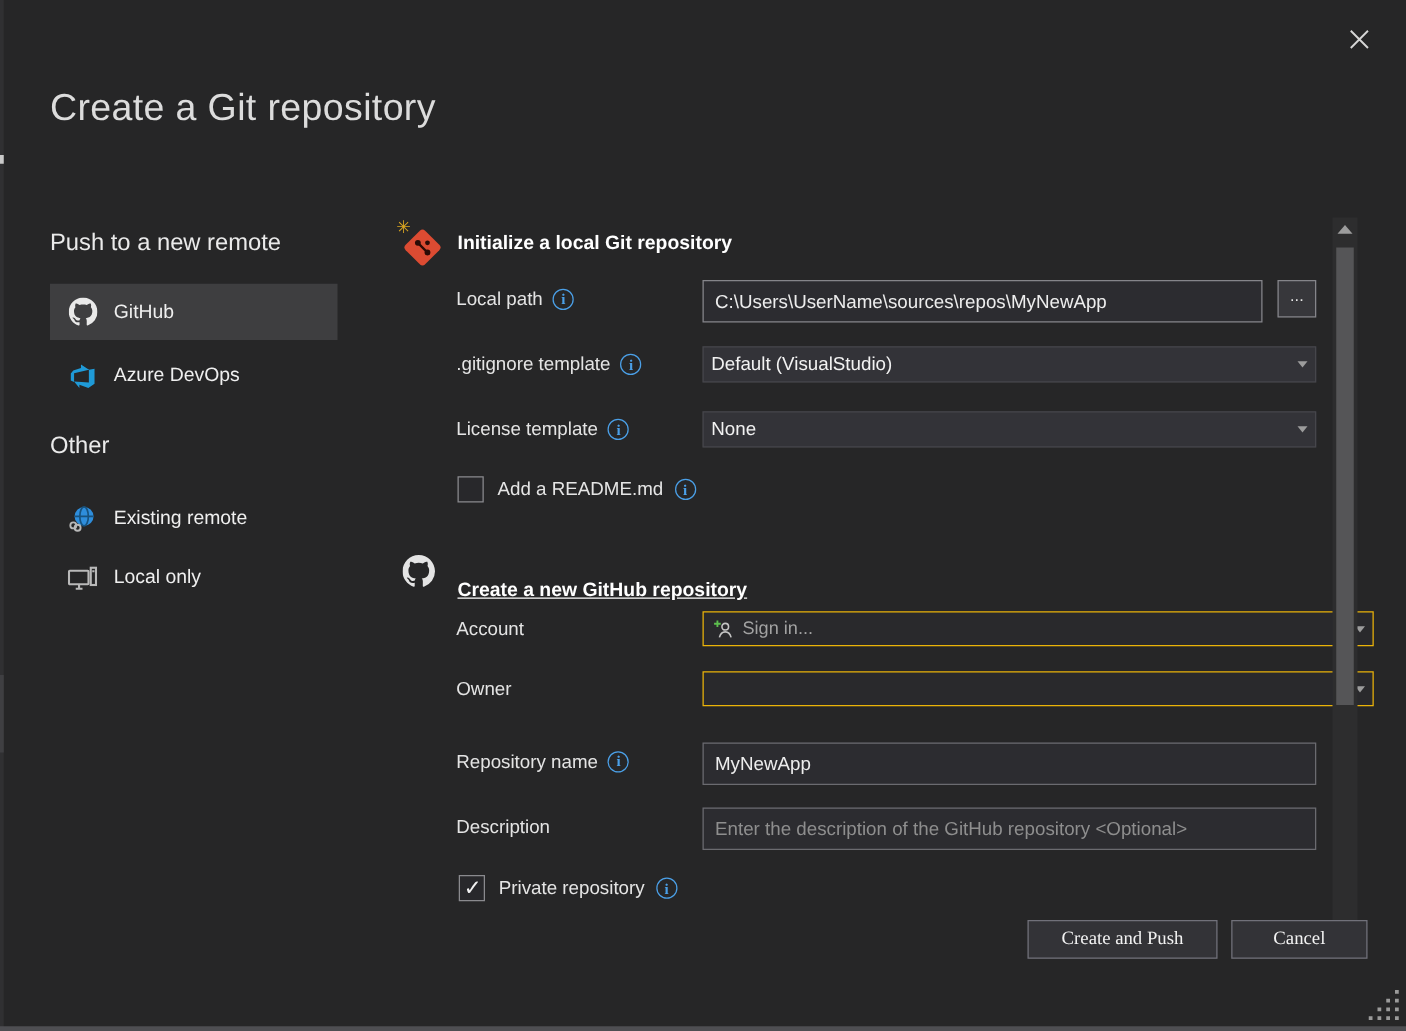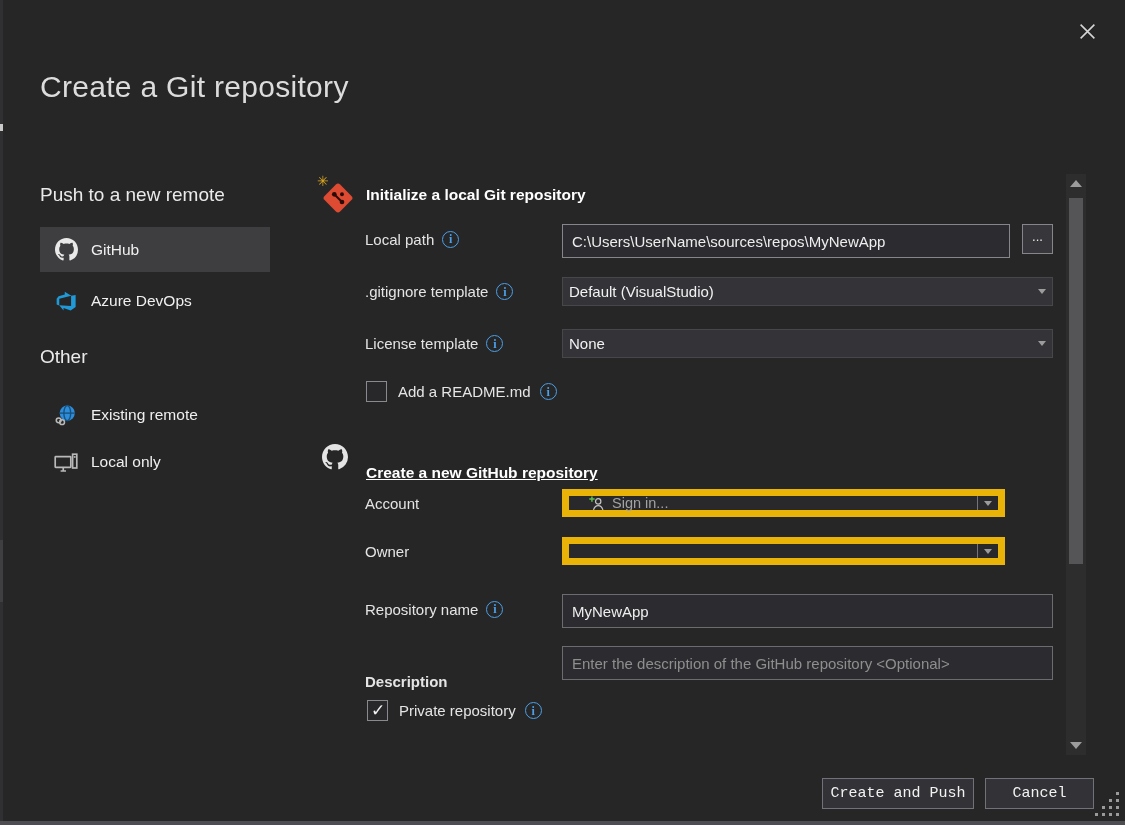--- a/index.html
+++ b/index.html
@@ -90,23 +90,23 @@
     display:flex; align-items:center; padding:0 6px; cursor:pointer;
   }
   .dropdown .value { font-size:15px; color:#f2f2f2; }
   .caret {
     width:0; height:0; margin-left:auto;
     border-left:4.5px solid transparent; border-right:4.5px solid transparent;
     border-top:5px solid #9c9c9c;
   }
 
   .combo {
-    position:absolute; left:562px; width:443px; height:28px;
-    background:#29292c; border:7px solid #eab308;
-    display:flex; align-items:center; gap:7px; padding-left:19px; cursor:pointer;
+    position:absolute; left:562px; width:537px; height:28px;
+    background:#29292c; border:1px solid #eab308;
+    display:flex; align-items:center; gap:7px; padding-left:7px; cursor:pointer;
   }
   .combo .value { font-size:14.5px; color:#a2a2a2; }
   .combo-arrow {
     position:absolute; right:0; top:0; bottom:0; width:21px;
     border-left:1px solid #74747a; display:flex; align-items:center; justify-content:center;
   }
   .combo-arrow .caret { margin:0; }
 
   .checkbox {
     position:absolute; width:21px; height:21px;
@@ -118,39 +118,39 @@
   }
   .check-label { position:absolute; font-size:15px; color:#e5e5e5; display:flex; align-items:center; gap:9px; }
 
   
   .row-localpath .label { top:224px; height:30px; }
   .row-gitignore .label { top:277px; height:29px; }
   .row-license   .label { top:329px; height:29px; }
   .row-account   .label { top:489px; height:28px; }
   .row-owner     .label { top:537px; height:28px; }
   .row-reponame  .label { top:594px; height:30px; }
-  .row-desc      .label { top:666px; height:30px;font-weight:bold; }
+  .row-desc      .label { top:646px; height:30px; }
 
   
   .scrollbar {
     position:absolute; left:1066px; top:174px; width:20px; height:581px;
     background:#2d2d2e;
   }
   .scroll-arrow { position:absolute; left:0; width:20px; height:15px; display:flex; align-items:center; justify-content:center; cursor:pointer; }
   .scroll-arrow.up { top:2px; }
   .scroll-arrow.down { bottom:2px; }
   .tri-up   { width:0; height:0; border-left:6px solid transparent; border-right:6px solid transparent; border-bottom:7px solid #9c9c9c; }
   .tri-down { width:0; height:0; border-left:6px solid transparent; border-right:6px solid transparent; border-top:7px solid #9c9c9c; }
   .scroll-thumb { position:absolute; left:3px; top:24px; width:14px; height:366px; background:#555557; cursor:grab; }
 
   
   .footer-btn {
-    position:absolute; top:778px; height:31px;
+    position:absolute; top:736px; height:31px;
     background:#333337; border:1px solid #71717a; color:#f2f2f2;
-    font-size:15px; font-family:Liberation Mono, monospace; cursor:pointer;
+    font-size:15px; font-family:Liberation Serif, serif; cursor:pointer;
   }
   .btn-create { left:822px; width:152px; }
   .btn-cancel { left:985px; width:109px; }
 
   .resize-grip {
     position:absolute; left:1095px; top:792px; width:3px; height:3px;
     background:transparent; cursor:nwse-resize;
     box-shadow:
       21px 0 0 #9a9a9a,
       14px 7px 0 #9a9a9a, 21px 7px 0 #9a9a9a,

